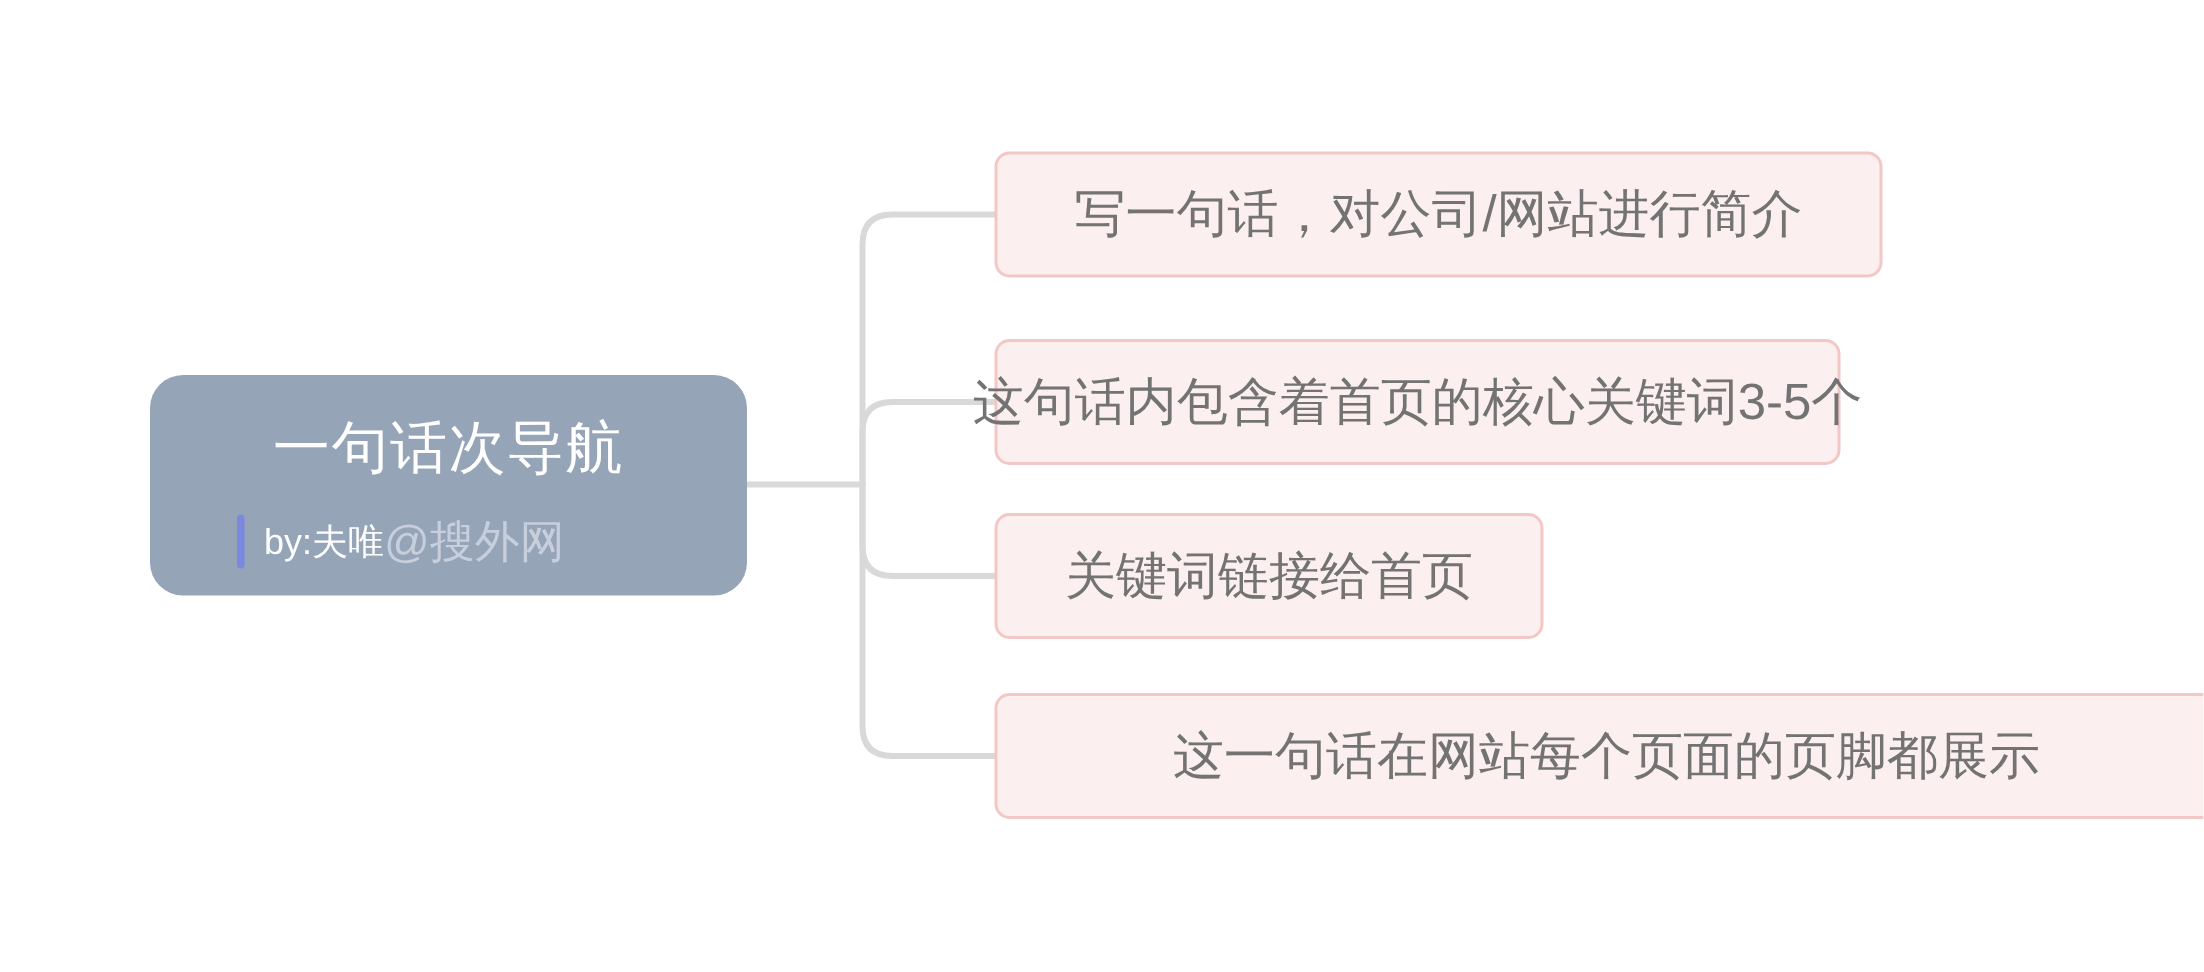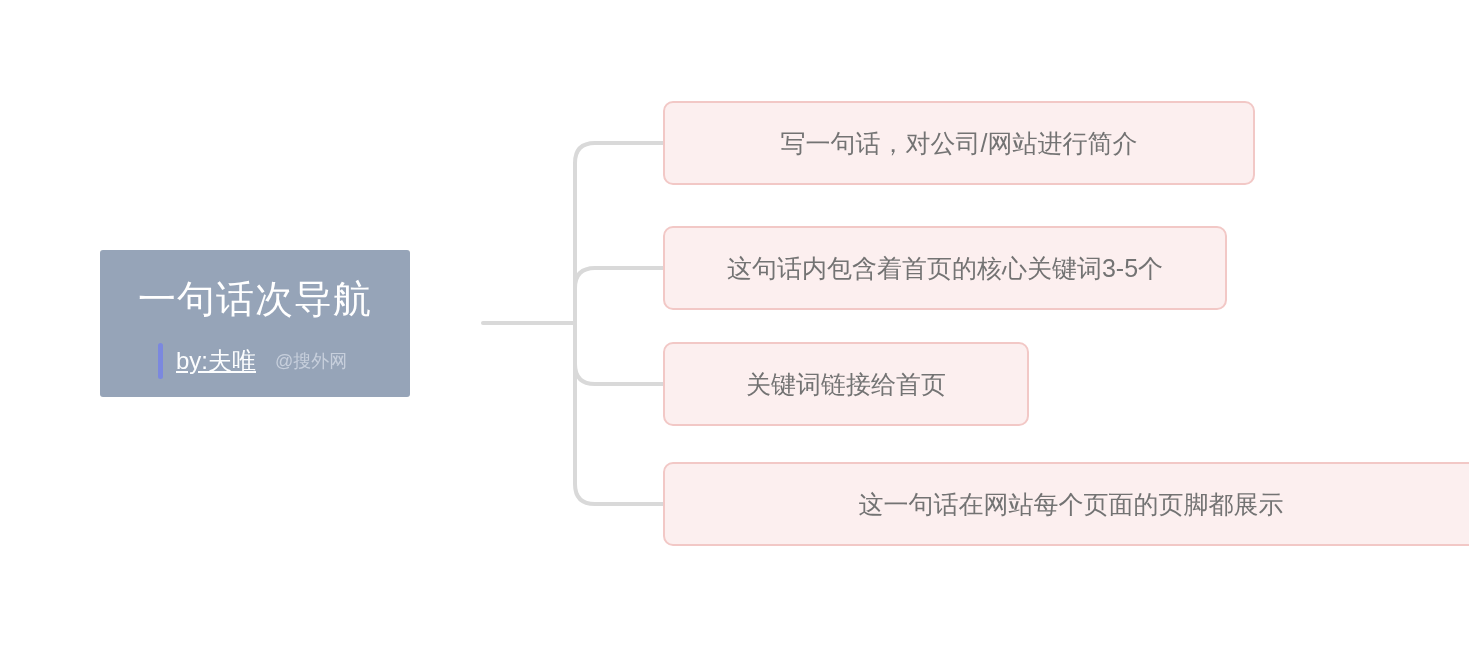--- a/index.html
+++ b/index.html
@@ -26,24 +26,24 @@
   .connectors path {
     fill: none;
     stroke: #d9d9d9;
     stroke-width: 4;
     stroke-linecap: round;
   }
   .root-node {
     position: absolute;
     left: 100px;
     top: 250px;
-    width: 310px;
+    width: 398px;
     height: 147px;
     background: #96a4b8;
-    border-radius: 3px;
+    border-radius: 22px;
     box-sizing: border-box;
     cursor: pointer;
   }
   .root-title {
     position: absolute;
     left: 0;
     right: 0;
     top: 26px;
     text-align: center;
     font-size: 38px;
@@ -65,39 +65,37 @@
     display: inline-block;
     width: 5px;
     height: 36px;
     border-radius: 2.5px;
     background: #7b88df;
     margin-right: 13px;
   }
   .subtitle-main {
     font-size: 24px;
     color: #fcfdfe;
-    text-decoration: underline;
   }
   .subtitle-suffix {
-    font-size: 18px;
+    font-size: 30px;
     color: #c7cfdc;
-    margin-left: 19px;
   }
   .child-node {
     position: absolute;
     left: 663px;
     height: 84px;
     box-sizing: border-box;
     background: #fcefef;
     border: 2px solid #f2c8c6;
     border-radius: 10px;
     display: flex;
     align-items: center;
     justify-content: center;
-    font-size: 25px;
+    font-size: 34px;
     color: #737373;
     white-space: nowrap;
     padding: 0 10px;
     cursor: pointer;
   }
   .c1 { top: 101px; width: 592px; }
   .c2 { top: 226px; width: 564px; }
   .c3 { top: 342px; width: 366px; text-align: right; }
   .c4 { top: 462px; width: 816px; }
 </style>

